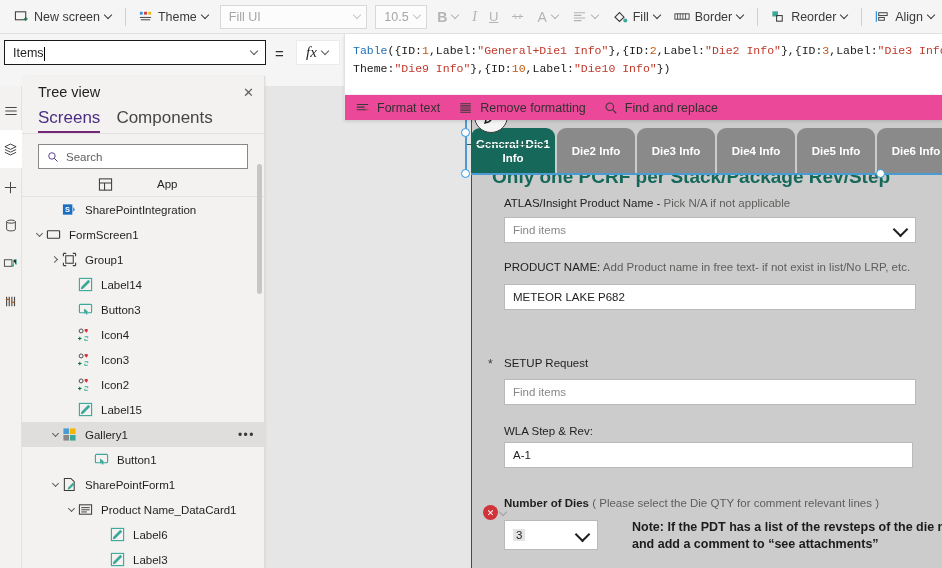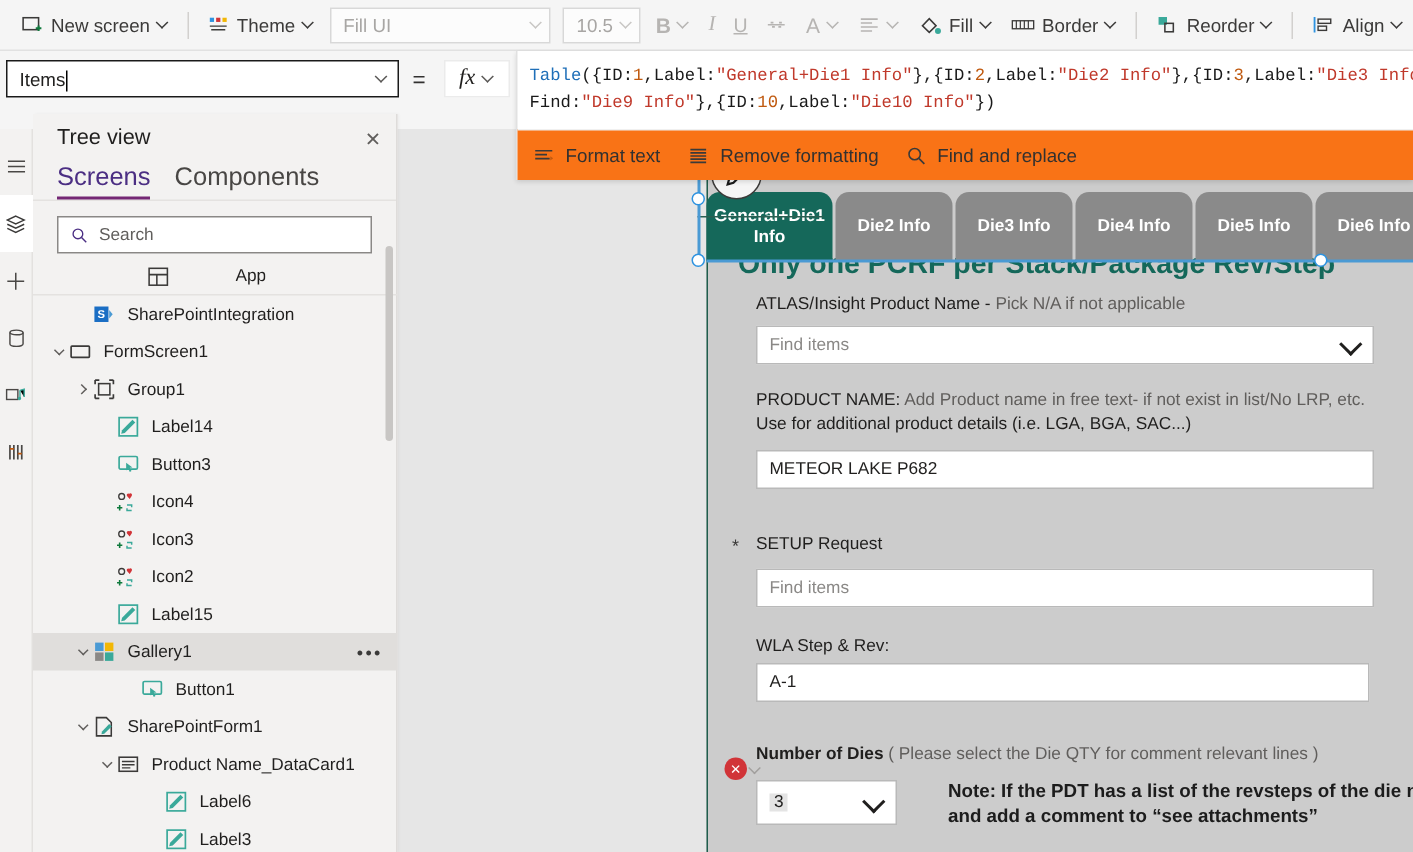--- a/index.html
+++ b/index.html
@@ -90,22 +90,22 @@
     padding: 8px 6px 0 8px;
     font-family: "Liberation Mono", monospace;
     font-size: 11.5px; line-height: 18px;
     white-space: pre; color: #1a1a1a;
   }
   .fn { color: #1f6fb8; }
   .num { color: #c05a10; }
   .str { color: #c0392b; }
   .pl  { color: #1a1a1a; }
   #formula-actions {
-    position: absolute; left: 0; bottom: 0; width: 598px; height: 34px;
-    background: #f97316; border-top: 1px solid #f0f0f0;
+    position: absolute; left: 0; bottom: 0; width: 598px; height: 26px;
+    background: #ec4899; border-top: 1px solid #f0f0f0;
     display: flex; align-items: center; padding-left: 10px; gap: 18px;
   }
   .fa-item {
     display: flex; align-items: center; gap: 7px;
     font-size: 12.5px; color: #323130; white-space: nowrap;
   }
 
   
   #rail {
     position: absolute; left: 0; top: 86px; width: 22px; height: 482px;
@@ -420,21 +420,21 @@
   <div id="equals">=</div>
 
   <div id="fx-btn">
     <span>fx</span>
     <span class="chev"></span>
   </div>
 </div>
 
 <div id="formula-panel">
   <div id="formula-text"><span id="f-line1"><span class="fn">Table</span><span class="pl">({ID:</span><span class="num">1</span><span class="pl">,Label:</span><span class="str">"General+Die1 Info"</span><span class="pl">},{ID:</span><span class="num">2</span><span class="pl">,Label:</span><span class="str">"Die2 Info"</span><span class="pl">},{ID:</span><span class="num">3</span><span class="pl">,Label:</span><span class="str">"Die3 Info"</span></span>
-<span id="f-line2"><span class="pl">Find:</span><span class="str">"Die9 Info"</span><span class="pl">},{ID:</span><span class="num">10</span><span class="pl">,Label:</span><span class="str">"Die10 Info"</span><span class="pl">})</span></span></div>
+<span id="f-line2"><span class="pl">Theme:</span><span class="str">"Die9 Info"</span><span class="pl">},{ID:</span><span class="num">10</span><span class="pl">,Label:</span><span class="str">"Die10 Info"</span><span class="pl">})</span></span></div>
 
   <div id="formula-actions">
     <div class="fa-item">
       <span class="ic">
         <svg width="15" height="14" viewBox="0 0 16 16">
             <path d="M1.5 4h13M1.5 7h9M1.5 10h11" stroke="#3b3a39" stroke-width="1.3"></path>
             <path d="M13 8.2l2.2 1.6-2.2 1.6z" fill="#c05a10"></path>
           </svg>
       </span>
       <span>Format text</span>
@@ -679,21 +679,20 @@
     <div class="fld" style="top:76px;">
       <div class="fld-label"><span>ATLAS/Insight Product Name -</span><span class="sub"> Pick N/A if not applicable</span></div>
       <div class="fld-input ph" style="width:412px;margin-top:6px;">
         <span>Find items</span>
         <span class="dd-chev"></span>
       </div>
     </div>
 
     <div class="fld" style="top:140px;">
       <div class="fld-label"><span>PRODUCT NAME:</span><span class="sub">   Add Product name in free text- if not exist in list/No LRP, etc.</span></div>
-      <div class="fld-label sub">Use for additional product details (i.e. LGA, BGA, SAC...)</div>
       <div class="fld-input" style="width:412px;margin-top:9px;">
         <span>METEOR LAKE P682</span>
       </div>
     </div>
 
     <div class="fld" style="top:236px;">
       <div class="fld-label" style="position:relative;">
         <span class="req-star">*</span><span>SETUP Request</span>
       </div>
       <div class="fld-input ph" style="width:412px;margin-top:8px;">

